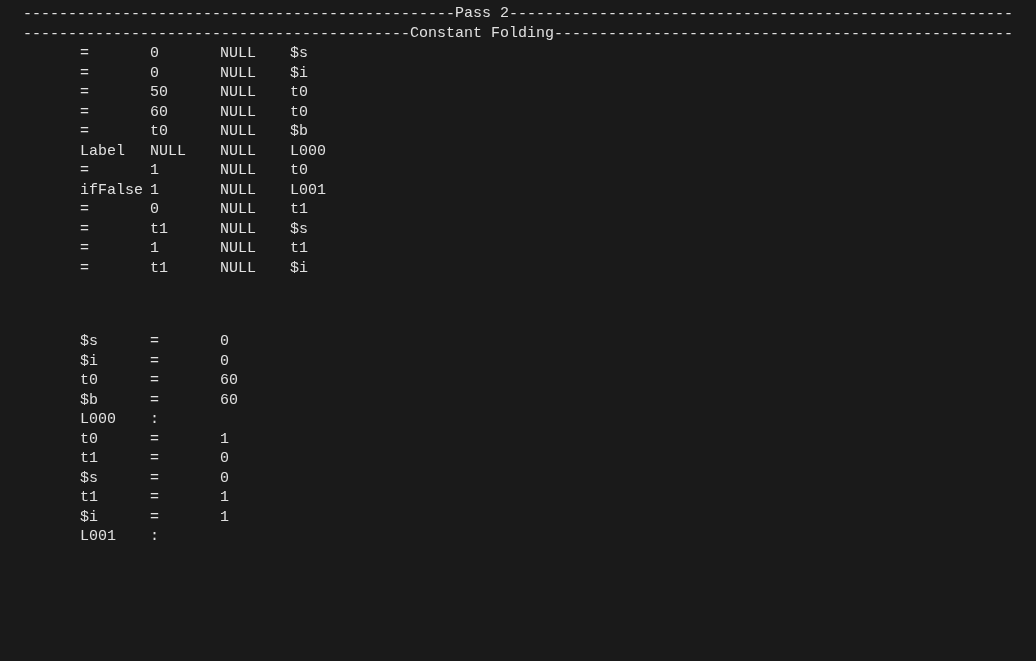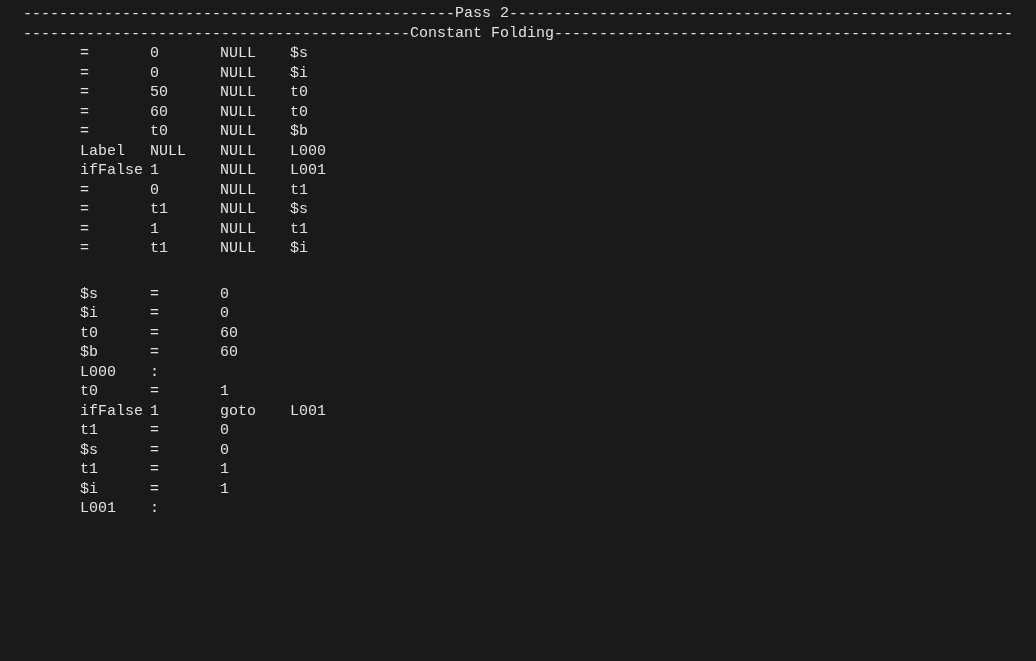--- a/index.html
+++ b/index.html
@@ -43,50 +43,50 @@
       white-space: pre;
     }
     .col {
       display: inline-block;
     }
     .c1 { width: 70px; }
     .c2 { width: 70px; }
     .c3 { width: 70px; }
     .c4 { width: 70px; }
     .second-section {
-      margin-top: 26px;
+      margin-top: 54px;
     }
   </style>
 </head>
 <body>
 
 <div class="divider-line"><span>------------------------------------------------</span><span class="divider-text">Pass 2</span><span>--------------------------------------------------------</span></div>
 
 <div class="divider-line"><span>-------------------------------------------</span><span class="divider-text">Constant Folding</span><span>---------------------------------------------------</span></div>
 
 <div class="section" id="table1-container">
     <div class="row"><span class="col c1">=</span><span class="col c2">0</span><span class="col c3">NULL</span><span class="col c4">$s</span></div>
     <div class="row"><span class="col c1">=</span><span class="col c2">0</span><span class="col c3">NULL</span><span class="col c4">$i</span></div>
     <div class="row"><span class="col c1">=</span><span class="col c2">50</span><span class="col c3">NULL</span><span class="col c4">t0</span></div>
     <div class="row"><span class="col c1">=</span><span class="col c2">60</span><span class="col c3">NULL</span><span class="col c4">t0</span></div>
     <div class="row"><span class="col c1">=</span><span class="col c2">t0</span><span class="col c3">NULL</span><span class="col c4">$b</span></div>
     <div class="row"><span class="col c1">Label</span><span class="col c2">NULL</span><span class="col c3">NULL</span><span class="col c4">L000</span></div>
+    <div class="row"><span class="col c1">=</span><span class="col c2">1</span><span class="col c3">NULL</span><span class="col c4">t0</span></div>
     <div class="row"><span class="col c1">ifFalse</span><span class="col c2">1</span><span class="col c3">NULL</span><span class="col c4">L001</span></div>
     <div class="row"><span class="col c1">=</span><span class="col c2">0</span><span class="col c3">NULL</span><span class="col c4">t1</span></div>
     <div class="row"><span class="col c1">=</span><span class="col c2">t1</span><span class="col c3">NULL</span><span class="col c4">$s</span></div>
     <div class="row"><span class="col c1">=</span><span class="col c2">1</span><span class="col c3">NULL</span><span class="col c4">t1</span></div>
     <div class="row"><span class="col c1">=</span><span class="col c2">t1</span><span class="col c3">NULL</span><span class="col c4">$i</span></div>
   </div>
 
 <div class="section second-section" id="table2-container">
     <div class="row"><span class="col c1">$s</span><span class="col c2">=</span><span class="col c3">0</span><span class="col c4"></span></div>
     <div class="row"><span class="col c1">$i</span><span class="col c2">=</span><span class="col c3">0</span><span class="col c4"></span></div>
     <div class="row"><span class="col c1">t0</span><span class="col c2">=</span><span class="col c3">60</span><span class="col c4"></span></div>
     <div class="row"><span class="col c1">$b</span><span class="col c2">=</span><span class="col c3">60</span><span class="col c4"></span></div>
     <div class="row"><span class="col c1">L000</span><span class="col c2">:</span><span class="col c3"></span><span class="col c4"></span></div>
     <div class="row"><span class="col c1">t0</span><span class="col c2">=</span><span class="col c3">1</span><span class="col c4"></span></div>
-    <div class="row"><span class="col c1">ifFalse</span><span class="col c2">1</span><span class="col c3">goto</span><span class="col c4">L001</span></div>
     <div class="row"><span class="col c1">t1</span><span class="col c2">=</span><span class="col c3">0</span><span class="col c4"></span></div>
     <div class="row"><span class="col c1">$s</span><span class="col c2">=</span><span class="col c3">0</span><span class="col c4"></span></div>
     <div class="row"><span class="col c1">t1</span><span class="col c2">=</span><span class="col c3">1</span><span class="col c4"></span></div>
     <div class="row"><span class="col c1">$i</span><span class="col c2">=</span><span class="col c3">1</span><span class="col c4"></span></div>
     <div class="row"><span class="col c1">L001</span><span class="col c2">:</span><span class="col c3"></span><span class="col c4"></span></div>
   </div>
 
 </body></html>

